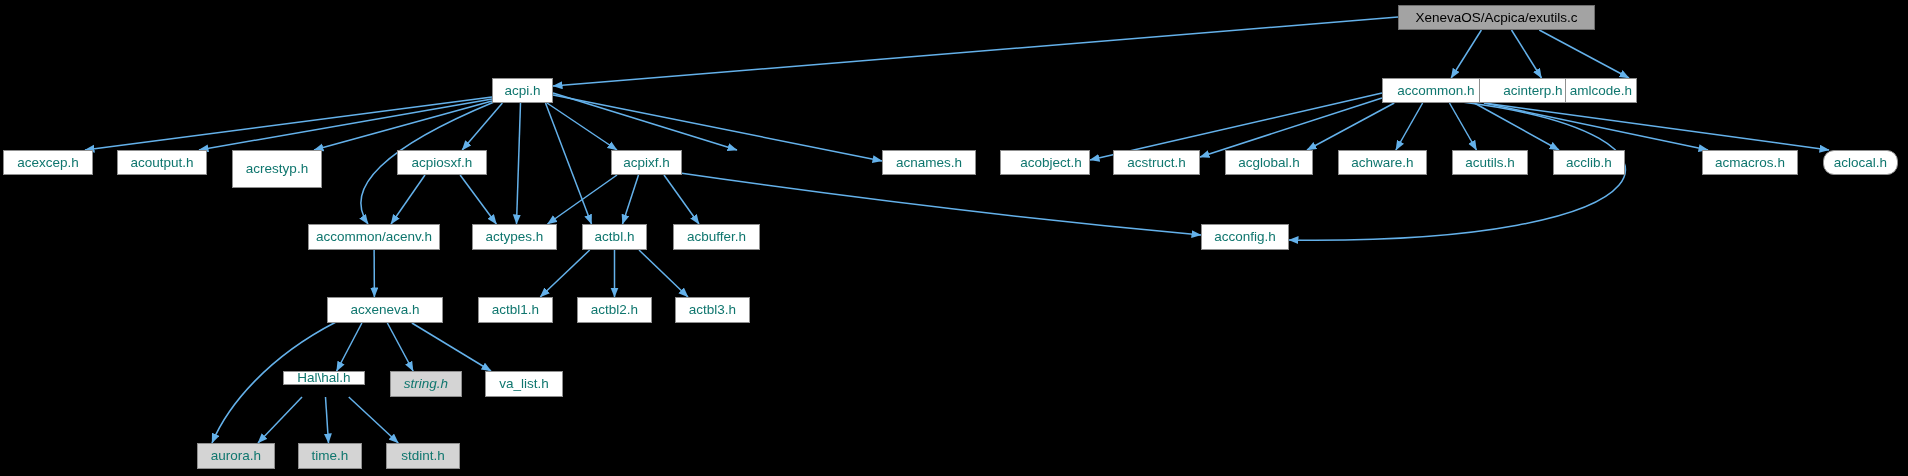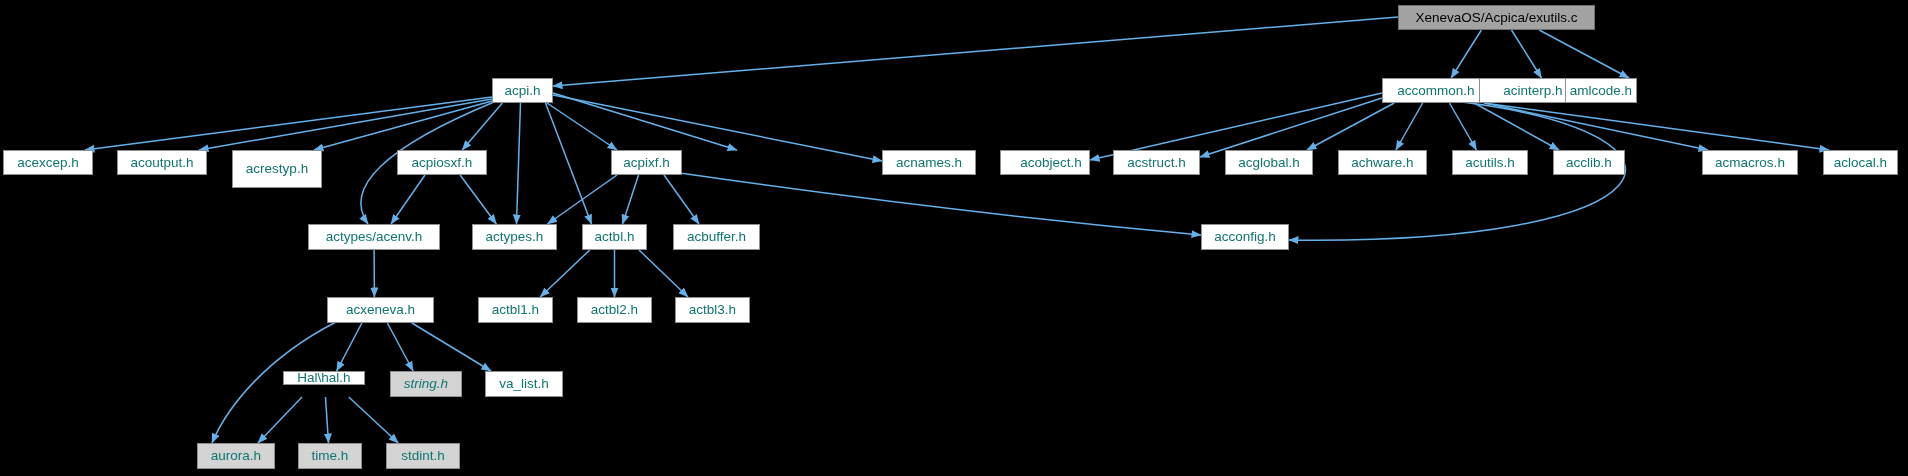--- a/index.html
+++ b/index.html
@@ -78,27 +78,27 @@
     <div class="node" style="left: 397px; top: 150px; width: 90px; height: 25px;">acpiosxf.h</div>
     <div class="node" style="left: 611px; top: 150px; width: 71px; height: 25px;">acpixf.h</div>
     <div class="node" style="left: 882px; top: 150px; width: 94px; height: 25px;">acnames.h</div>
     <div class="node" style="left: 1000px; top: 150px; width: 90px; height: 25px; padding-left: 12px;">acobject.h</div>
     <div class="node" style="left: 1113px; top: 150px; width: 87px; height: 25px;">acstruct.h</div>
     <div class="node" style="left: 1225px; top: 150px; width: 88px; height: 25px;">acglobal.h</div>
     <div class="node" style="left: 1338px; top: 150px; width: 89px; height: 25px;">achware.h</div>
     <div class="node" style="left: 1452px; top: 150px; width: 76px; height: 25px;">acutils.h</div>
     <div class="node" style="left: 1553px; top: 150px; width: 72px; height: 25px;">acclib.h</div>
     <div class="node" style="left: 1702px; top: 150px; width: 96px; height: 25px;">acmacros.h</div>
-    <div class="node" style="left: 1823px; top: 150px; width: 75px; height: 25px;">aclocal.h</div>
-    <div class="node" style="left: 308px; top: 224px; width: 132px; height: 26px;">actypes/acenv.h</div>
+    <div class="node" style="left: 1823px; top: 150px; width: 75px; height: 25px; border-radius: 11px;">aclocal.h</div>
+    <div class="node" style="left: 308px; top: 224px; width: 132px; height: 26px;">accommon/acenv.h</div>
     <div class="node" style="left: 472px; top: 224px; width: 85px; height: 26px;">actypes.h</div>
     <div class="node" style="left: 582px; top: 224px; width: 65px; height: 26px;">actbl.h</div>
     <div class="node" style="left: 673px; top: 224px; width: 87px; height: 26px;">acbuffer.h</div>
     <div class="node" style="left: 1201px; top: 224px; width: 88px; height: 26px;">acconfig.h</div>
-    <div class="node" style="left: 327px; top: 297px; width: 107px; height: 26px;">acxeneva.h</div>
+    <div class="node" style="left: 327px; top: 297px; width: 116px; height: 26px;">acxeneva.h</div>
     <div class="node" style="left: 478px; top: 297px; width: 75px; height: 26px;">actbl1.h</div>
     <div class="node" style="left: 577px; top: 297px; width: 75px; height: 26px;">actbl2.h</div>
     <div class="node" style="left: 675px; top: 297px; width: 75px; height: 26px;">actbl3.h</div>
     <div class="node" style="left: 283px; top: 371px; width: 82px; height: 14px;">Hal\hal.h</div>
     <div class="node external" style="left: 390px; top: 371px; width: 72px; height: 26px; font-style: italic;">string.h</div>
     <div class="node" style="left: 485px; top: 371px; width: 78px; height: 26px;">va_list.h</div>
     <div class="node external" style="left: 197px; top: 443px; width: 78px; height: 26px;">aurora.h</div>
     <div class="node external" style="left: 298px; top: 443px; width: 64px; height: 26px;">time.h</div>
     <div class="node external" style="left: 386px; top: 443px; width: 74px; height: 26px;">stdint.h</div>
   </div>

